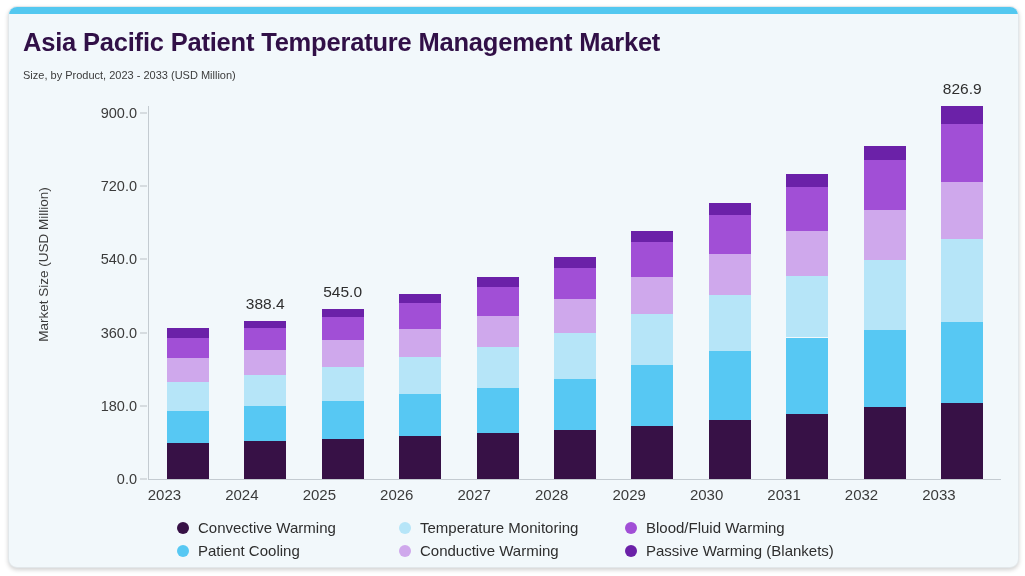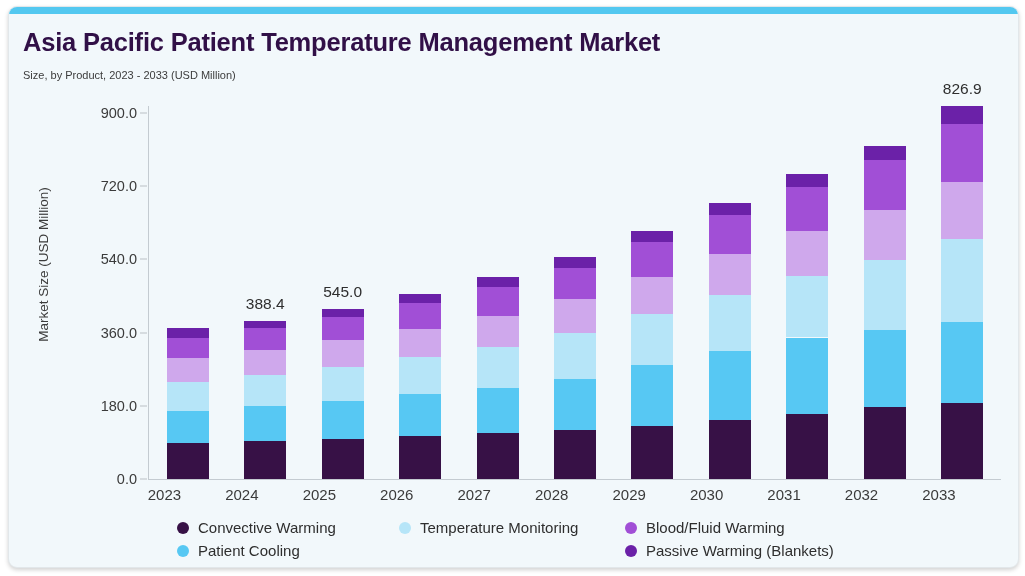--- a/index.html
+++ b/index.html
@@ -243,20 +243,24 @@
         <span class="lgt">Convective Warming</span>
       </div>
       <div class="lgi" style="left: 0px; top: 23px;">
         <span class="dot" style="background: rgb(87, 200, 243);"></span>
         <span class="lgt">Patient Cooling</span>
       </div>
       <div class="lgi" style="left: 222px; top: 0px;">
         <span class="dot" style="background: rgb(182, 229, 248);"></span>
         <span class="lgt">Temperature Monitoring</span>
       </div>
+      <div class="lgi" style="left: 222px; top: 23px;">
+        <span class="dot" style="background: rgb(207, 168, 236);"></span>
+        <span class="lgt">Conductive Warming</span>
+      </div>
       <div class="lgi" style="left: 448px; top: 23px;">
         <span class="dot" style="background: rgb(107, 33, 168);"></span>
         <span class="lgt">Passive Warming (Blankets)</span>
       </div>
       <div class="lgi" style="left: 448px; top: 0px;">
         <span class="dot" style="background: rgb(161, 79, 214);"></span>
         <span class="lgt">Blood/Fluid Warming</span>
       </div>
     </div>
 

